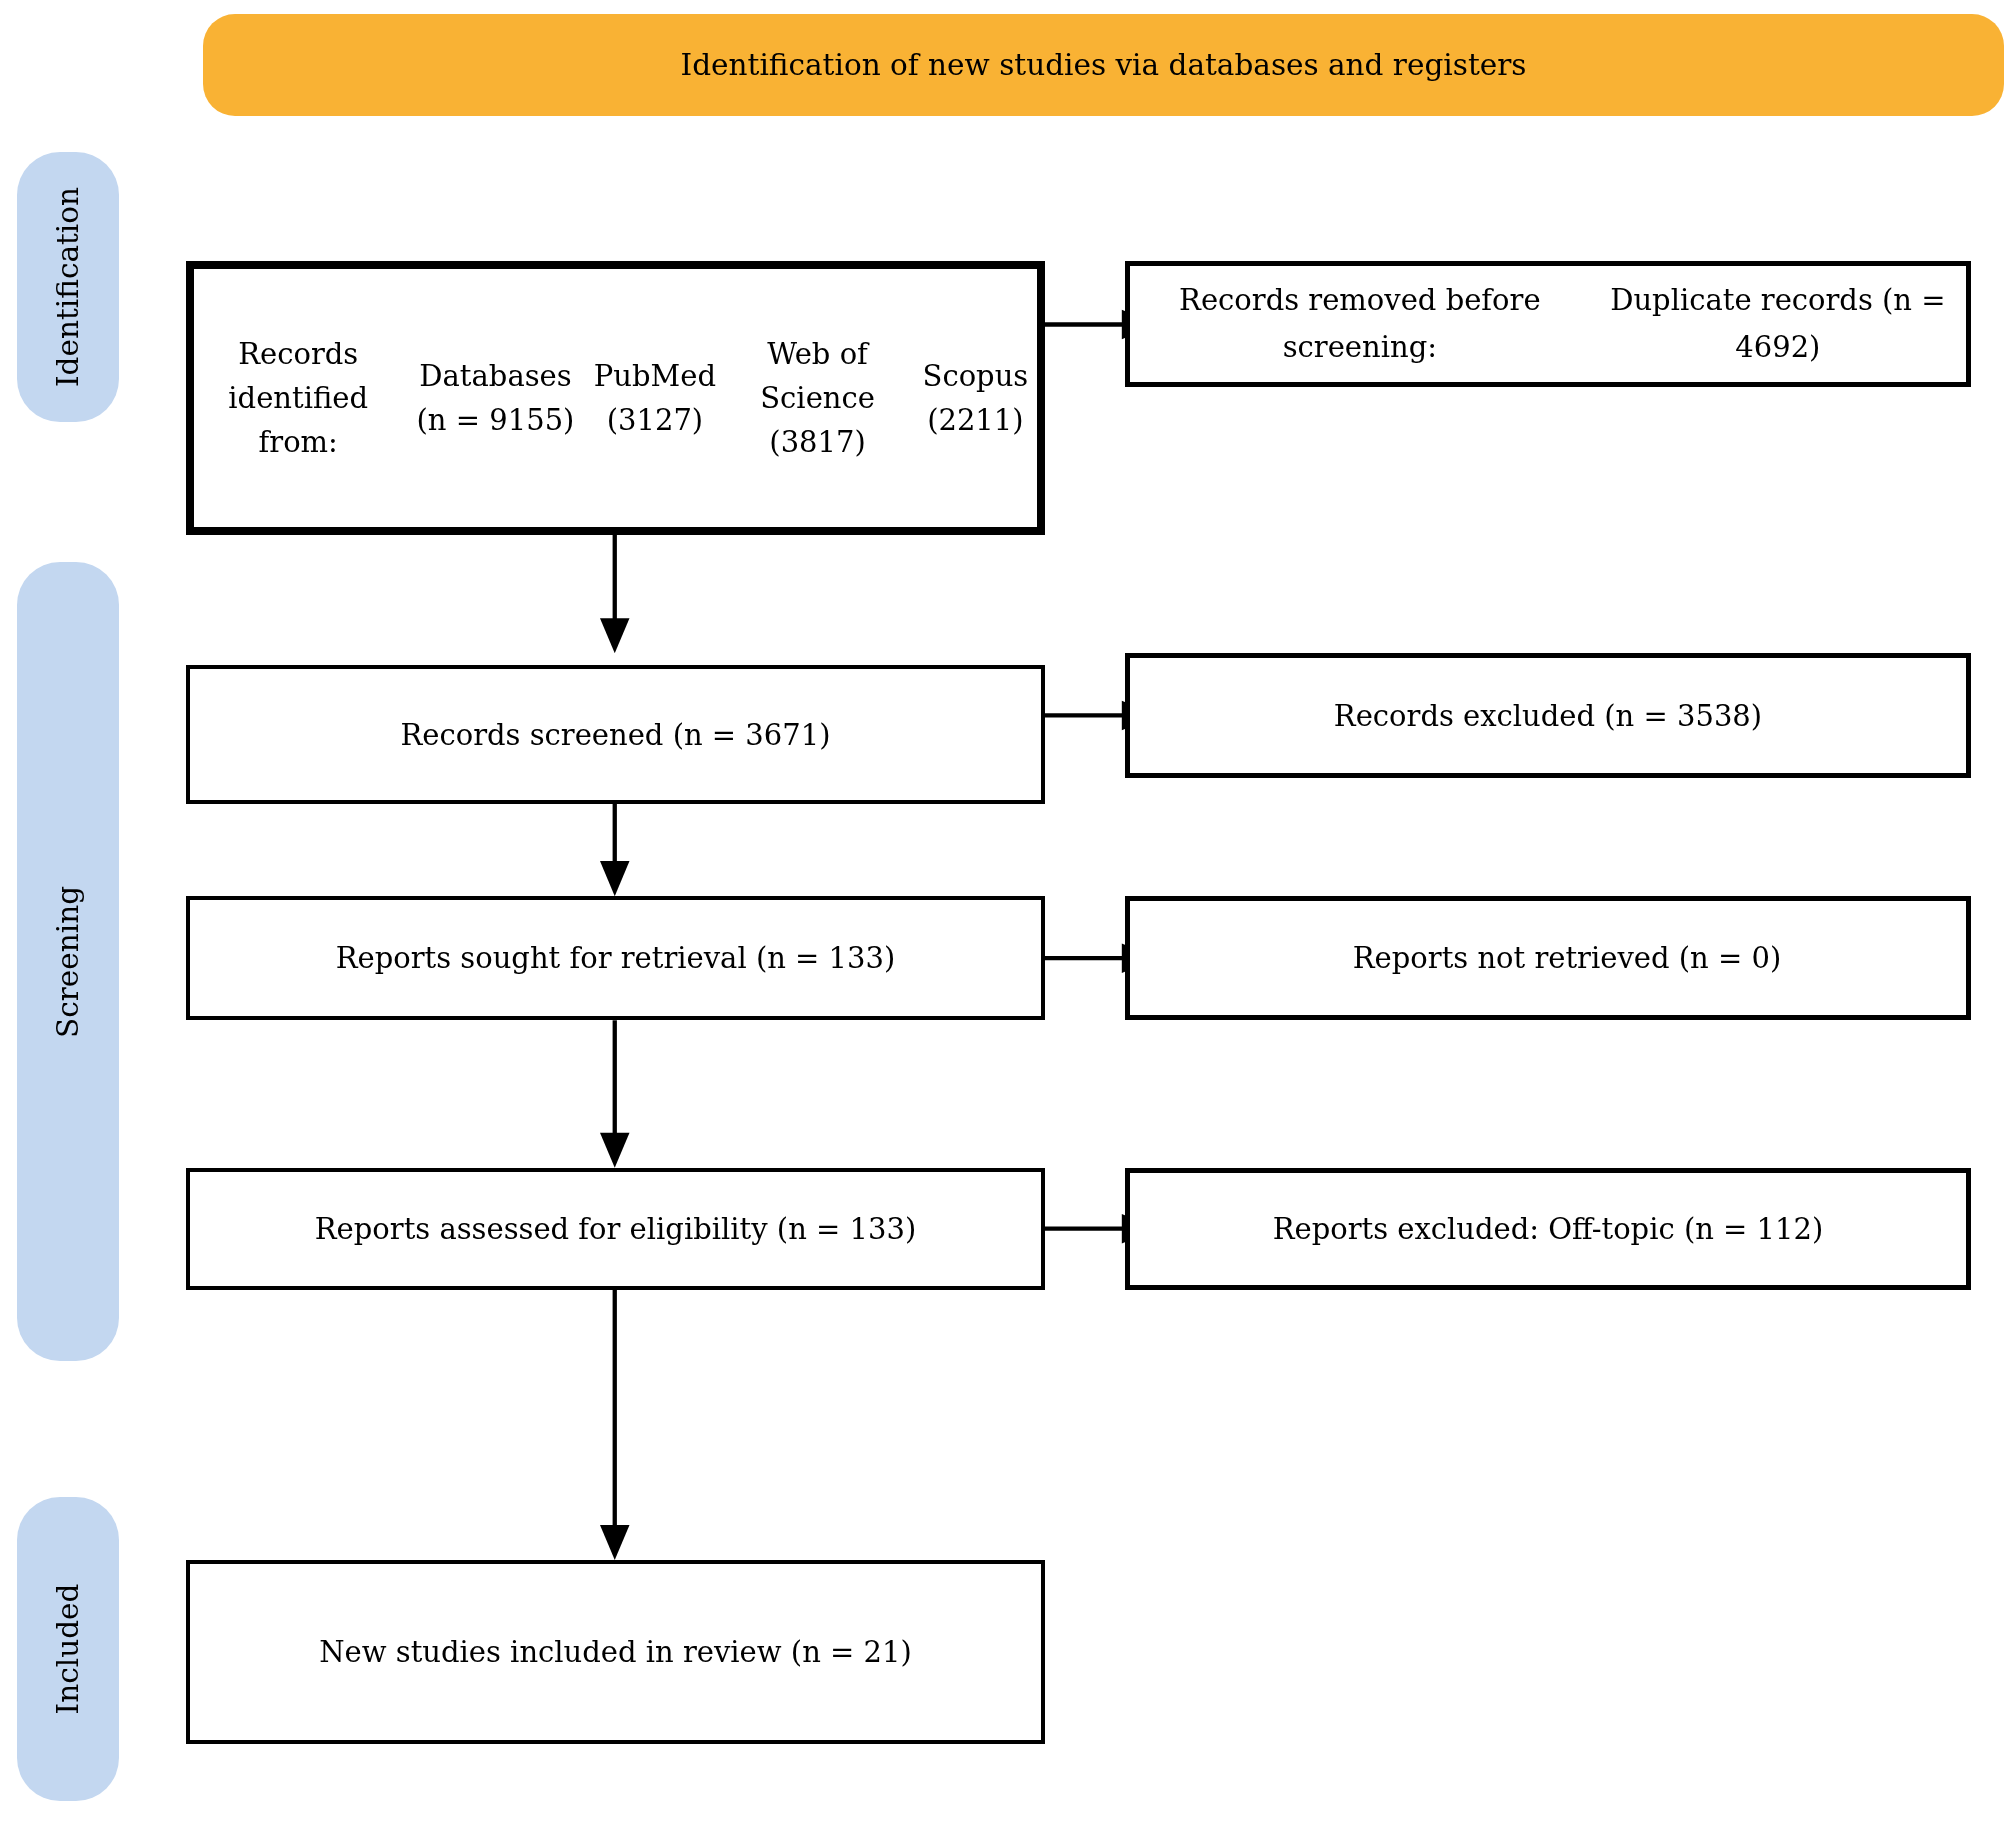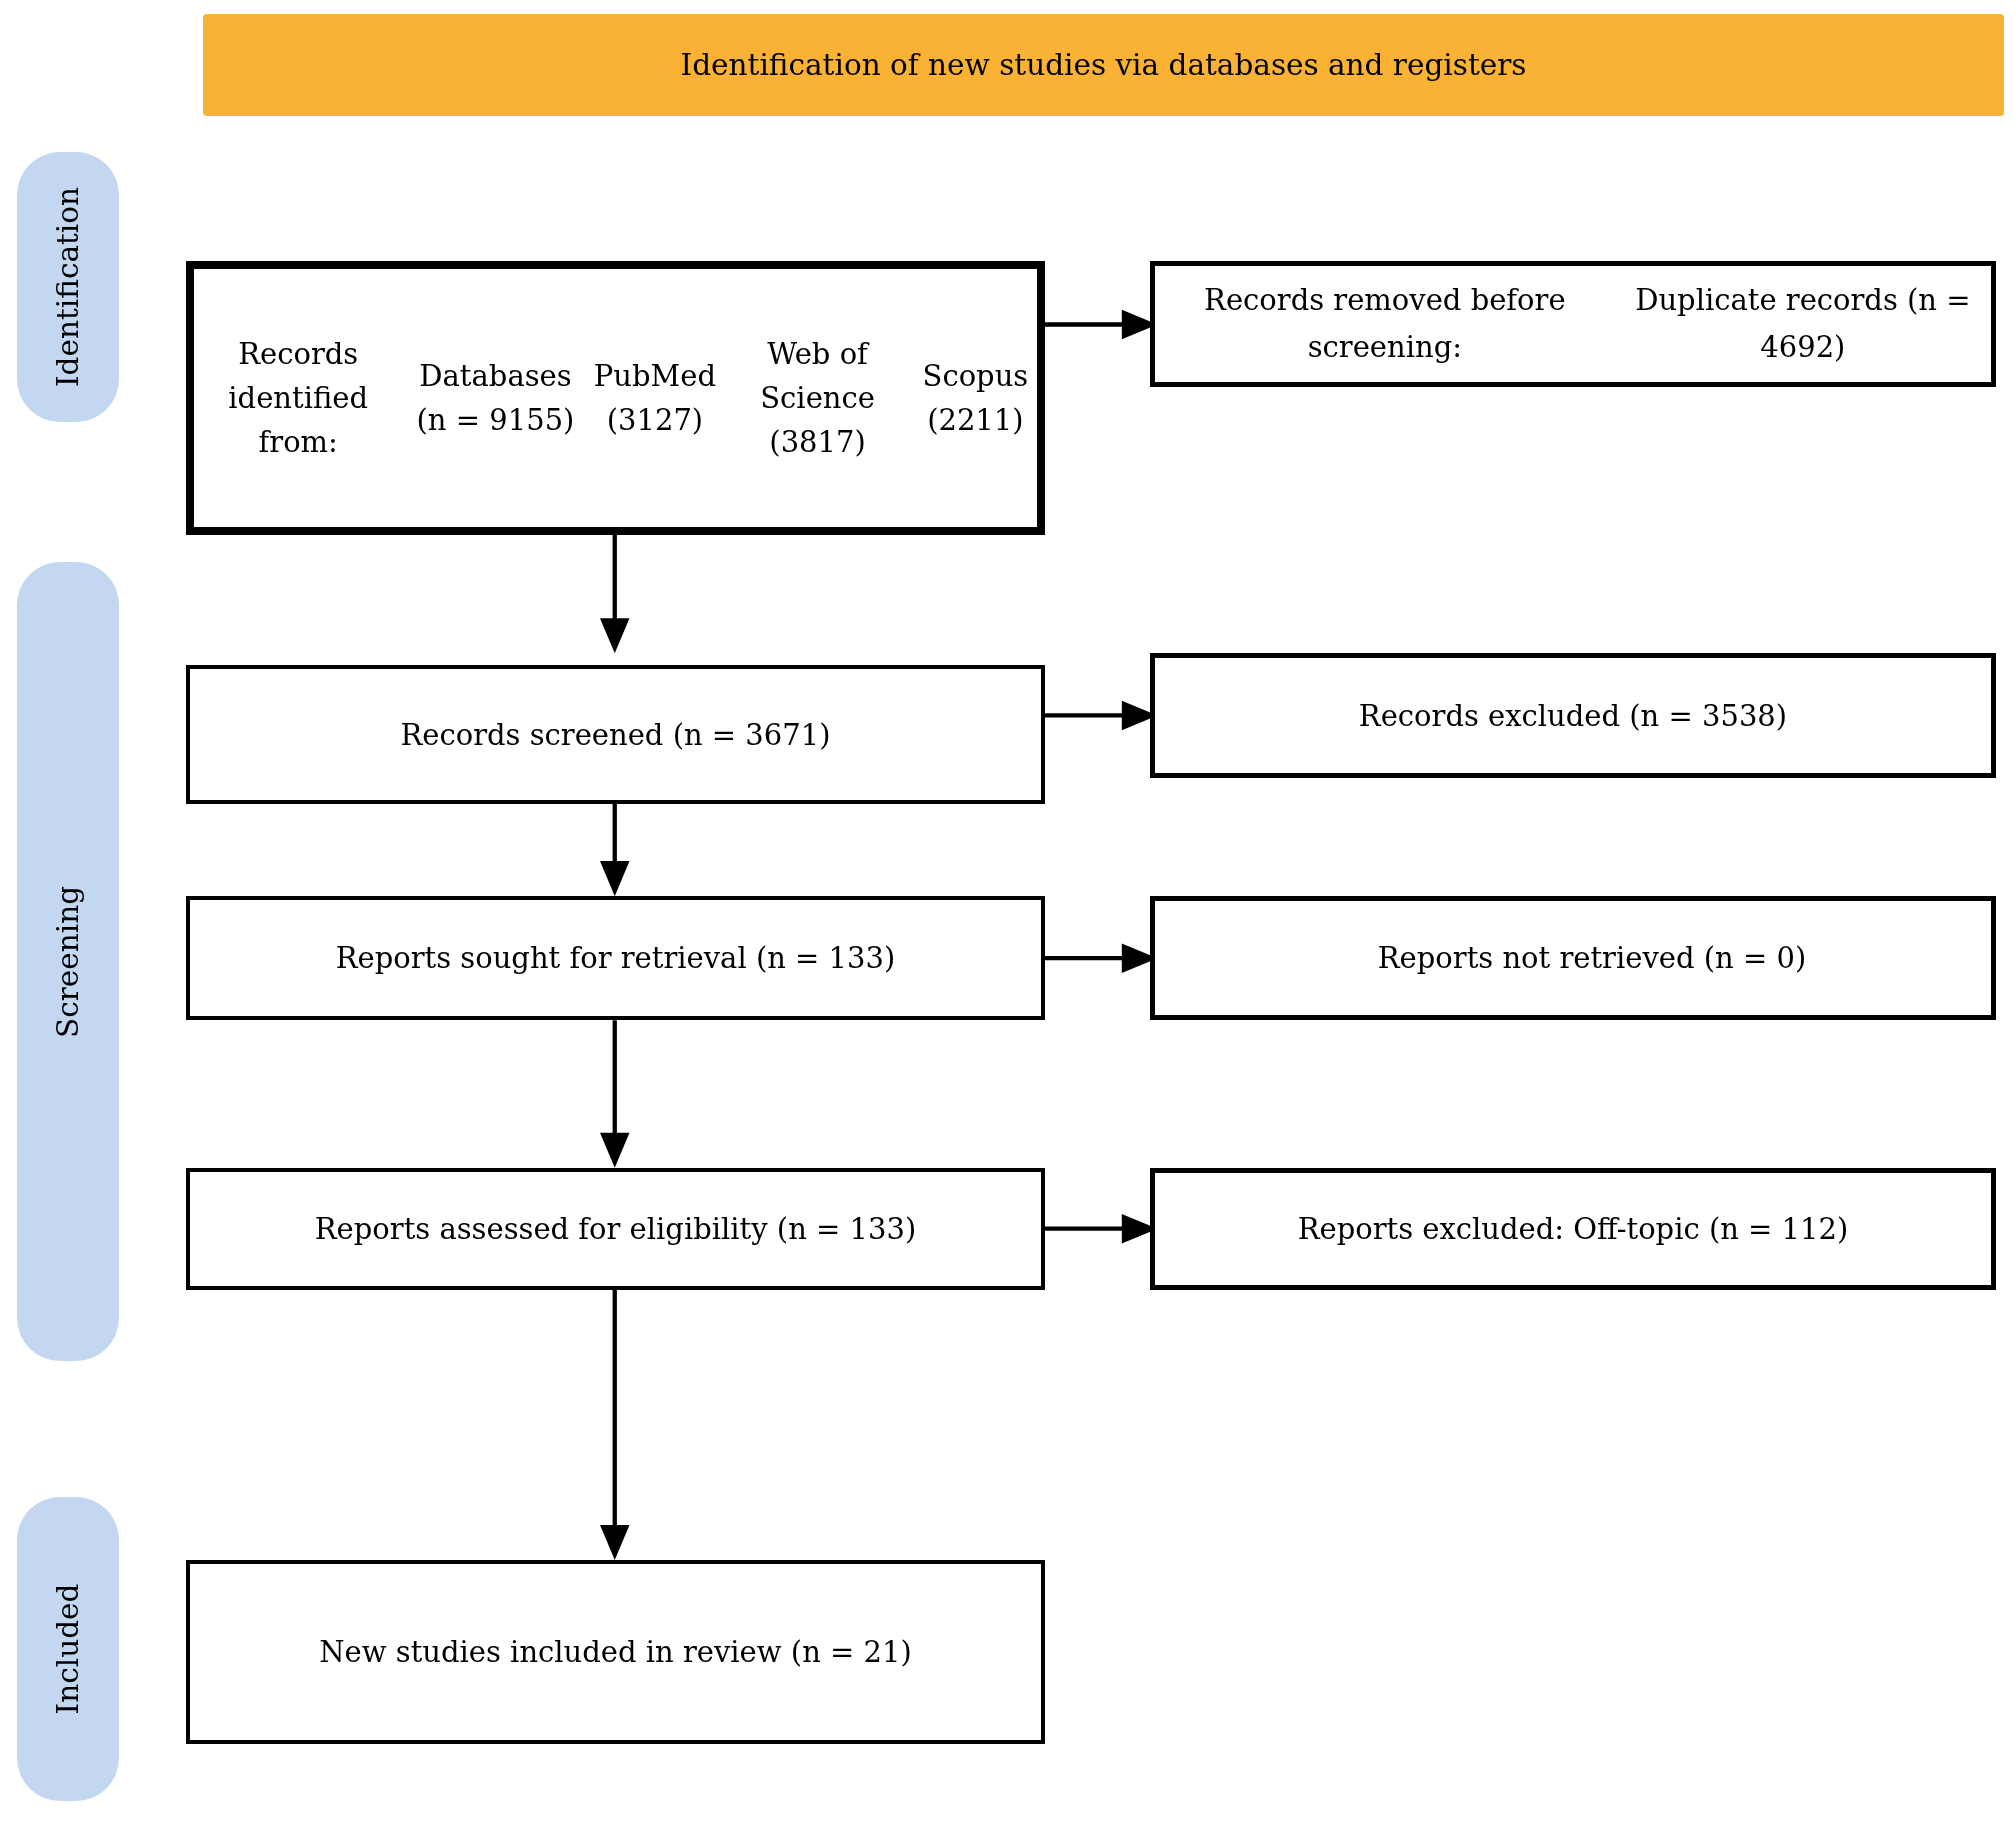--- a/index.html
+++ b/index.html
@@ -8,21 +8,21 @@
     background: var(--background, #ffffff);
     font-family: "DejaVu Serif", "Liberation Serif", serif;
     color: var(--text, #000000);
   }
   .canvas { position: relative; width: 2015px; height: 1823px; background: var(--background, #ffffff); overflow: hidden; }
 
   
   .banner {
     position: absolute; left: 203px; top: 13.5px; width: 1801px; height: 102px;
     background: var(--banner-bg, #F9B234);
-    border-radius: 4px;
+    border-radius: 32px;
     display: flex; align-items: center; justify-content: center;
     font-size: 29.5px;
   }
 
   
   .pill {
     position: absolute; left: 17px; width: 102px;
     background: var(--stage-pill-bg, #C3D7F0);
     border-radius: 43px;
     display: flex; align-items: center; justify-content: center;
@@ -35,21 +35,21 @@
   
   .box {
     position: absolute; box-sizing: border-box;
     border: 4.9px solid var(--box-border, #000000);
     background: #ffffff;
     display: flex; align-items: center; justify-content: center;
     text-align: center; font-size: 29px; line-height: 44px;
   }
   .box.thick { border-width: 8px; }
   .col-left  { left: 186px;  width: 859px; }
-  .col-right { left: 1150px; width: 846px; border-width: 5.5px; align-items: center; }
+  .col-right { left: 1125px; width: 846px; border-width: 5.5px; align-items: center; }
 
   .b1 { top: 261px;  height: 274px; }
   .b2 { top: 665px; height: 139px; }
   .b3 { top: 896px; height: 124px; }
   .b4 { top: 1168px; height: 122px; }
   .b5 { top: 1560px; height: 184px; }
   .r1 { top: 261px;  height: 126px; line-height: 47px; }
   .r2 { top: 653px; height: 125px; }
   .r3 { top: 896px; height: 124px; padding-left: 38px; }
   .r4 { top: 1168px; height: 122px; }

